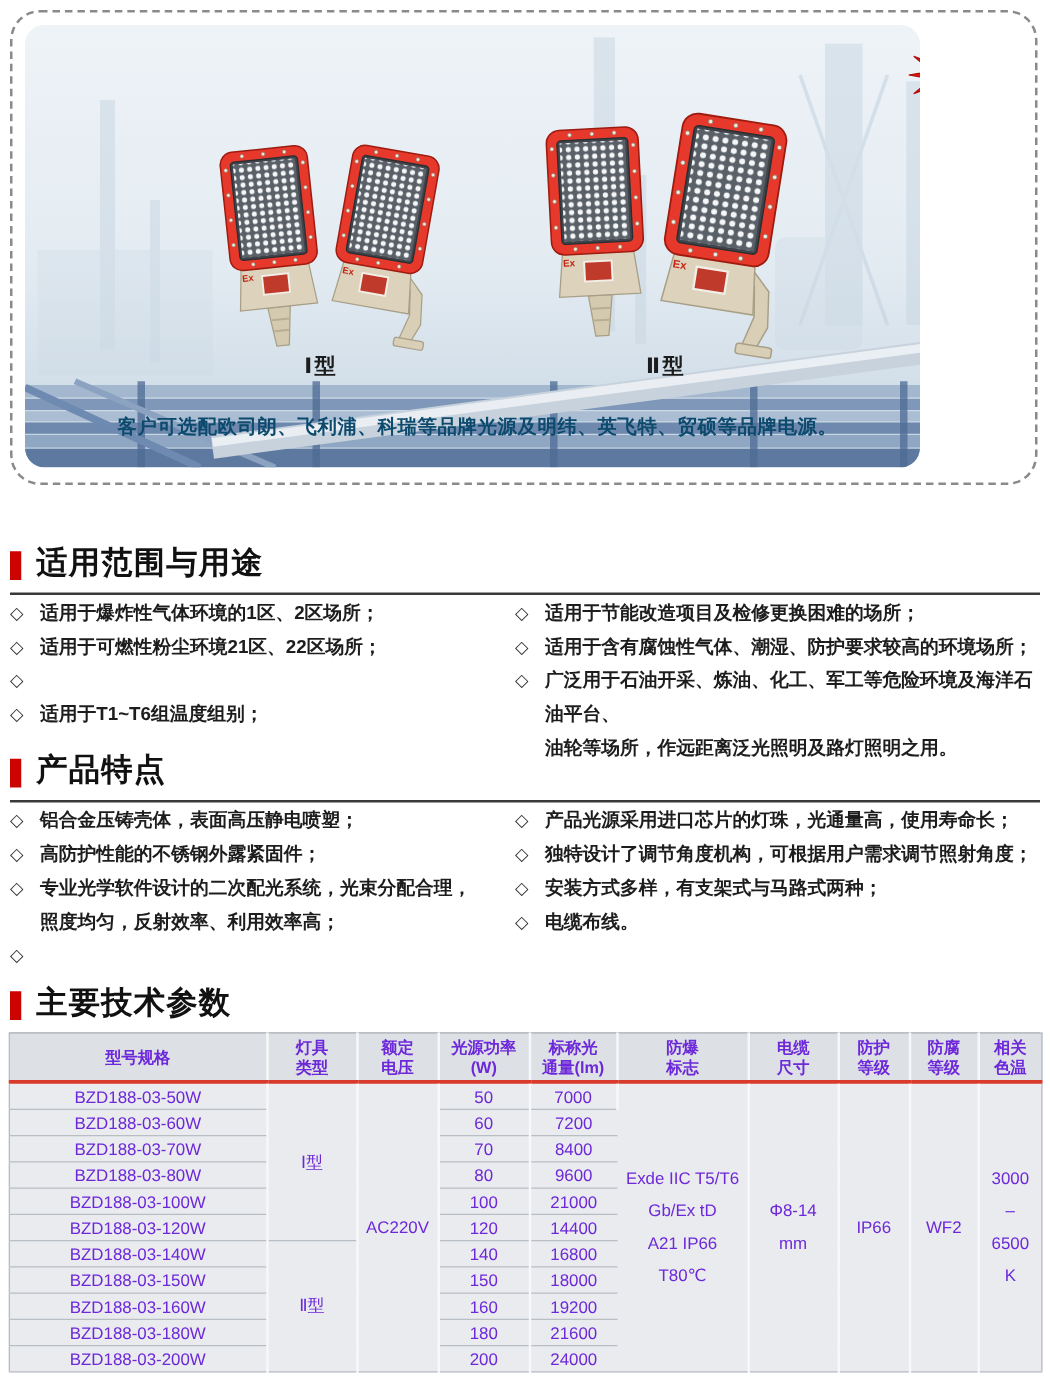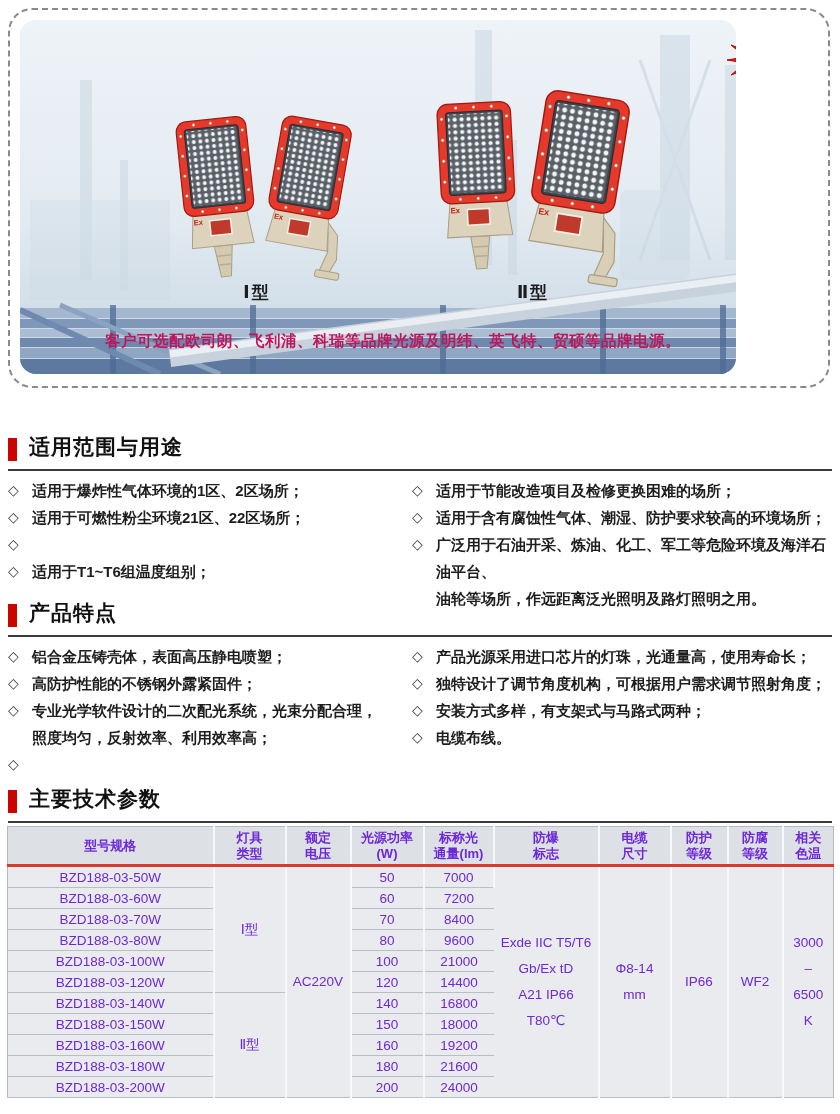--- a/index.html
+++ b/index.html
@@ -8,27 +8,27 @@
 
   
   .photo-frame{position:absolute;left:8px;top:8px;width:822px;height:380px;
                border:2px dashed #8a8a8a;border-radius:24px;box-sizing:border-box;}
   .photo{position:absolute;left:10px;top:10px;width:716px;height:354px;
          border-radius:16px;overflow:hidden;background:#e8eff5;}
   .scene{position:absolute;left:0;top:0;width:796px;height:354px;display:block;}
   .type-label{position:absolute;width:90px;text-align:center;font-size:17px;
               font-weight:bold;color:#1c1c1c;letter-spacing:2px;}
   .caption{position:absolute;top:311px;left:0;width:724px;text-align:center;
-           font-size:15.5px;font-weight:bold;color:#be185d;letter-spacing:.5px;margin-left:11px;}
+           font-size:15.5px;font-weight:bold;color:#0c4a6e;letter-spacing:.5px;}
 
   
   .sec-header{position:absolute;left:8px;right:8px;display:flex;align-items:center;
               gap:12px;border-bottom:2px solid #3a3a3a;padding-bottom:8px;}
   .sec-bar{width:9px;height:23px;background:#cb0400;margin-bottom:-5px;flex:none;}
-  .sec-title{font-size:21px;font-weight:bold;color:#111;letter-spacing:1px;}
+  .sec-title{font-size:25px;font-weight:bold;color:#111;letter-spacing:1px;}
 
   
   .bullets{position:absolute;font-size:15px;font-weight:bold;color:#1d1d1d;}
   .bullet{display:flex;}
   .bullet .dia{width:24px;flex:none;color:#333;font-size:14px;line-height:27px;}
   .bullet .txt{line-height:27px;white-space:pre-line;}
 
   
   .spec-table{position:absolute;left:7px;top:826px;width:826px;table-layout:fixed;
               border-collapse:collapse;background:#e9ebee;font-size:13.5px;color:#6d28d9;

